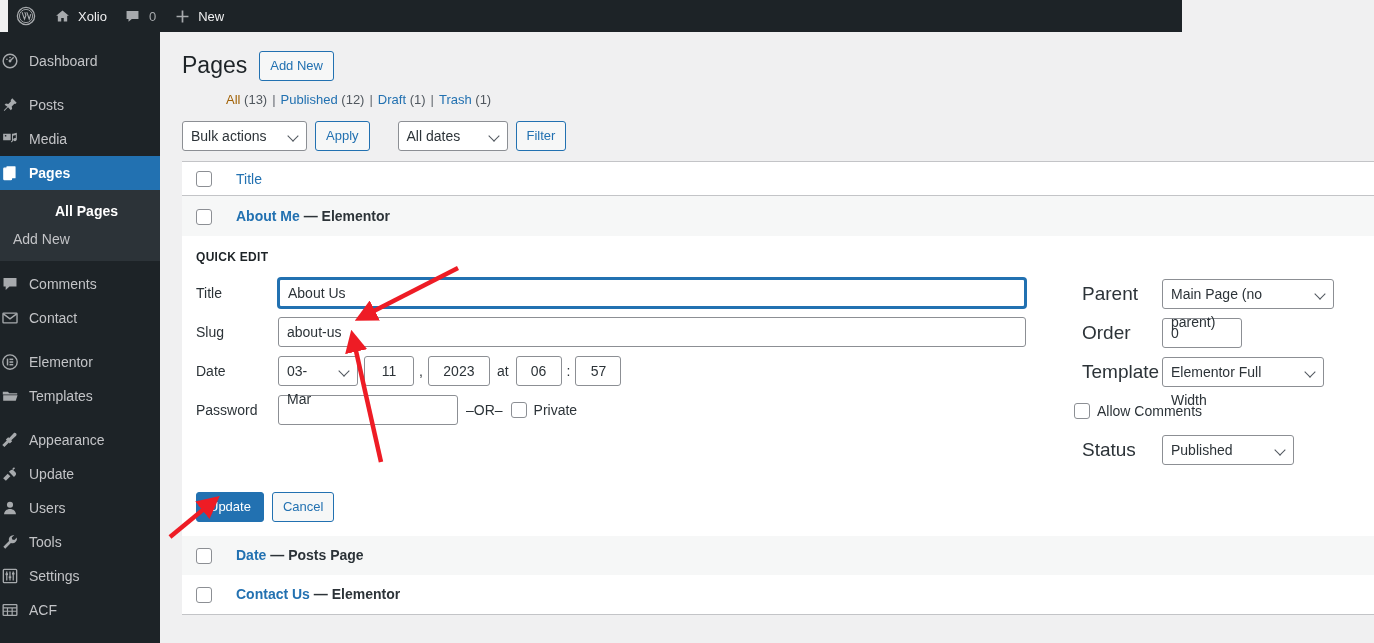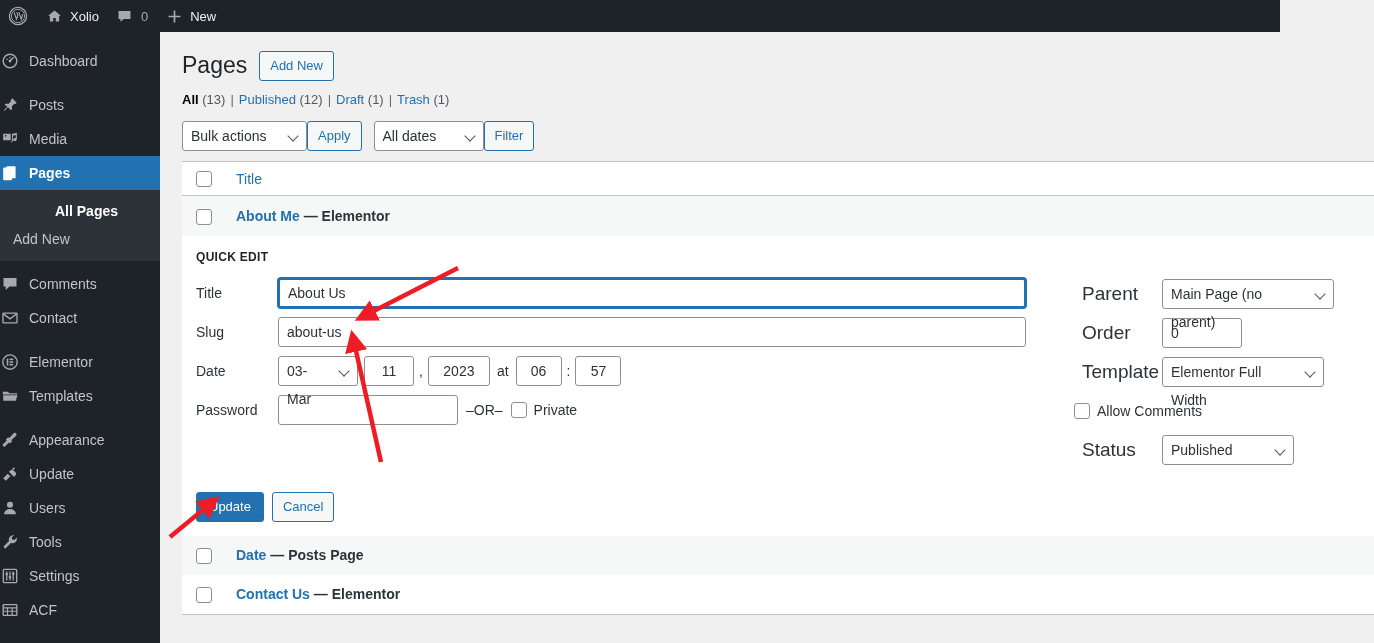--- a/index.html
+++ b/index.html
@@ -7,22 +7,22 @@
     margin: 0; padding: 0;
     width: 1374px; height: 643px;
     overflow: hidden;
     background: #f0f0f1;
     font-family: "Liberation Sans", sans-serif;
     -webkit-font-smoothing: antialiased;
   }
 
   
   #adminbar {
-    position: absolute; top: 0; left: 0;
-    width: 1280px; height: 32px;
+    position: absolute; top: 0; left: 8px;
+    width: 1174px; height: 32px;
     background: #1d2327;
     color: #f0f0f1;
     display: flex; align-items: center;
     font-size: 13px;
     z-index: 50;
   }
   .ab-item {
     display: flex; align-items: center;
     height: 32px; padding: 0 8px;
     color: #f0f0f1; gap: 6px;
@@ -123,29 +123,29 @@
   ul.subsubsub {
     list-style: none;
     margin: 11px 0 0 0;
     padding: 0;
     font-size: 13px;
     color: #50575e;
     display: flex; align-items: center;
   }
   ul.subsubsub li { margin: 0; }
   ul.subsubsub a { color: #2271b1; text-decoration: none; cursor: pointer; }
-  ul.subsubsub li.current-sub a { color: #000000; font-weight: 700; }
+  ul.subsubsub li.current-sub a { color: #a16207; font-weight: 400; margin-left: 44px; }
   .cnt { color: #50575e; }
   .sep { color: #646970; padding: 0 5px; }
 
   
   .tablenav {
     display: flex; align-items: center;
     margin-top: 14px;
-    gap: 0;
+    gap: 8px;
     height: 30px;
   }
   select.wp-select, .wp-fakeselect {
     appearance: none;
     background: #fff;
     border: 1px solid #8c8f94;
     border-radius: 3px;
     color: #2c3338;
     font-size: 14px;
     font-family: "Liberation Sans", sans-serif;

